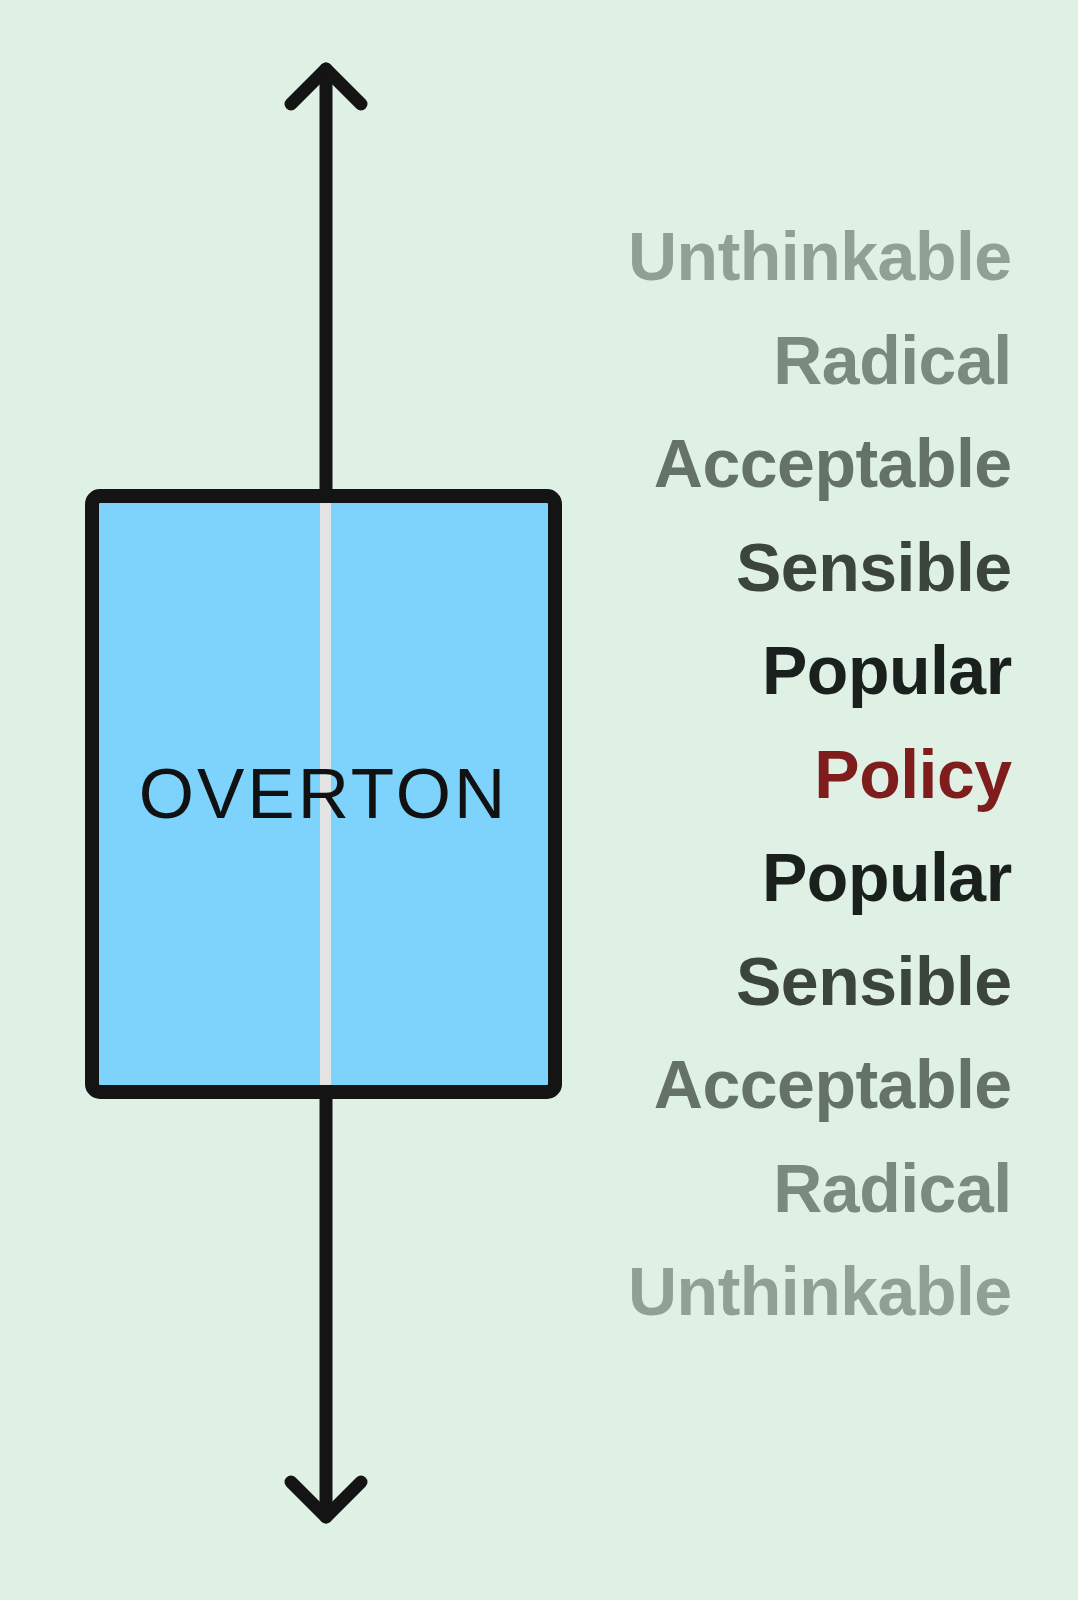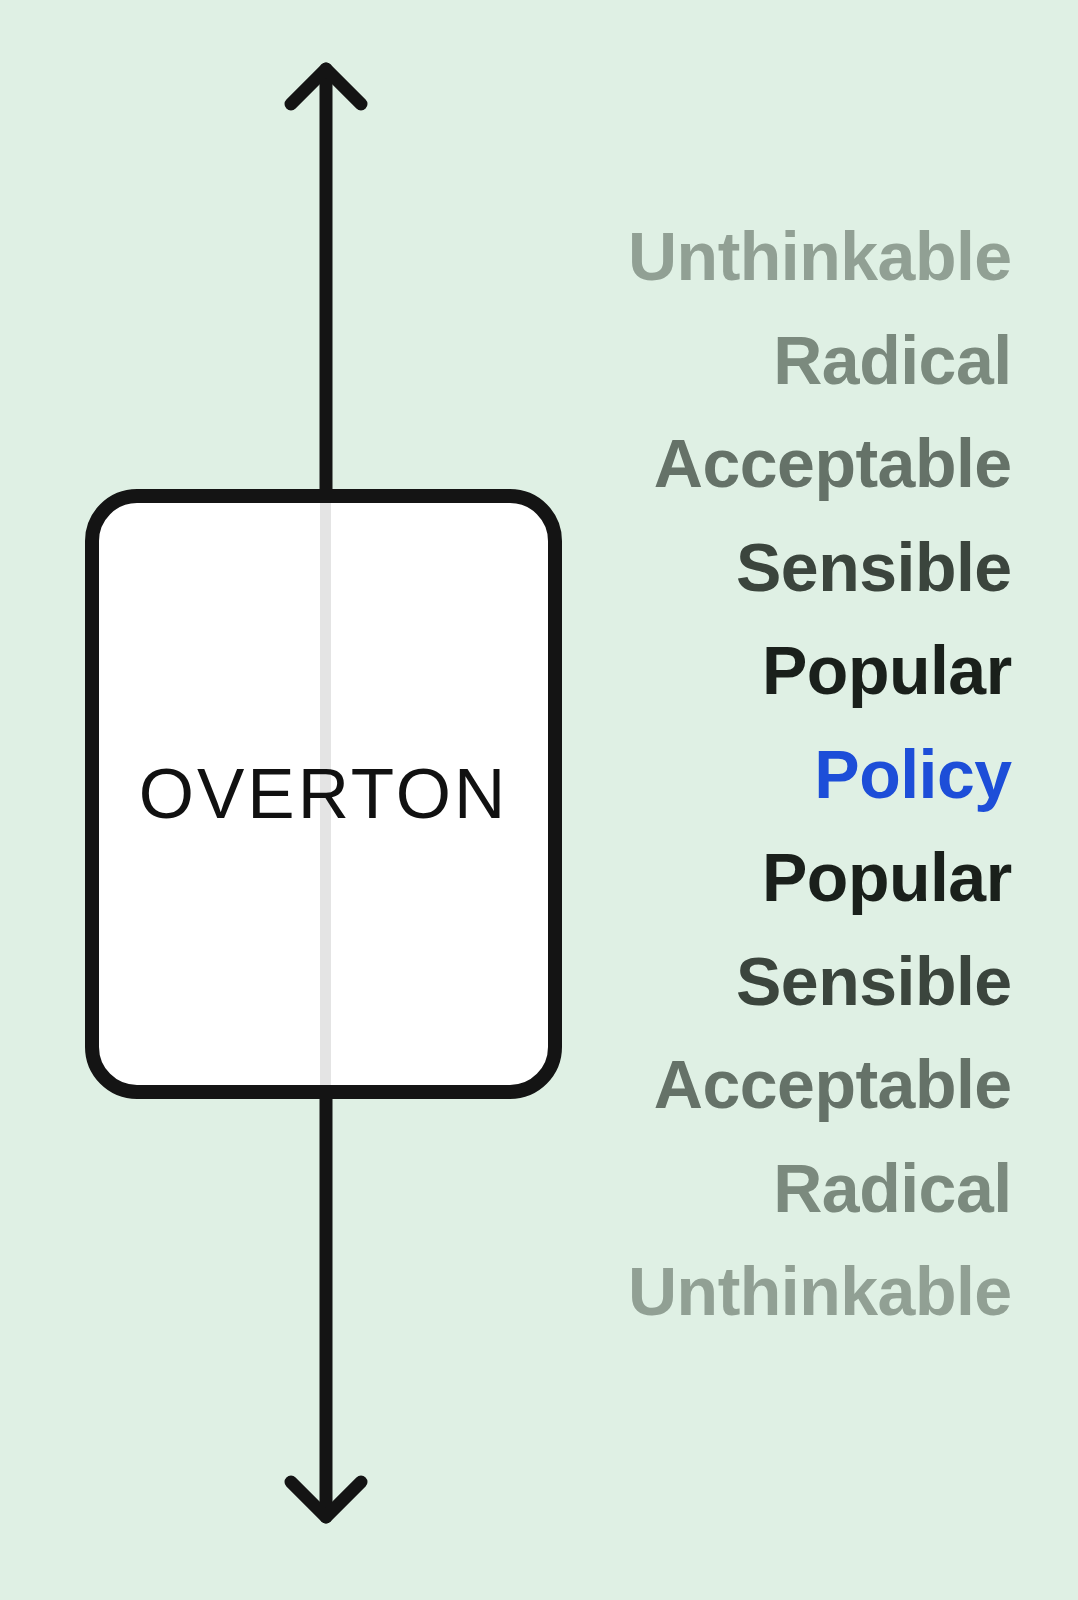--- a/index.html
+++ b/index.html
@@ -80,32 +80,32 @@
 <body>
 
 <div class="canvas" style="background-color: rgb(223, 240, 228);">
 
   <svg class="arrow-svg" viewBox="0 0 1078 1600" xmlns="http://www.w3.org/2000/svg">
     <line class="stroke" x1="326" y1="69" x2="326" y2="1517" style="stroke: rgb(20, 20, 20);"></line>
     <polyline class="stroke" points="291,104 326,69 361,104" style="stroke: rgb(20, 20, 20);"></polyline>
     <polyline class="stroke" points="291,1482 326,1517 361,1482" style="stroke: rgb(20, 20, 20);"></polyline>
   </svg>
 
-  <div class="window-box" style="background-color: #ffffff; border-color: rgb(20, 20, 20); color: rgb(17, 17, 17);">
+  <div class="window-box" style="background-color: #7dd3fc; border-color: rgb(20, 20, 20); color: rgb(17, 17, 17); border-radius: 15px;">
     <div class="window-seam" style="background-color: rgb(228, 228, 228);"></div>
     <div class="window-title-line">OVERTON</div>
   </div>
 
   <div class="scale-labels">
     <div class="scale-label" style="color: rgb(145, 160, 148);">Unthinkable</div>
     <div class="scale-label" style="color: rgb(123, 138, 126);">Radical</div>
     <div class="scale-label" style="color: rgb(101, 114, 104);">Acceptable</div>
     <div class="scale-label" style="color: rgb(59, 69, 61);">Sensible</div>
     <div class="scale-label" style="color: rgb(26, 32, 27);">Popular</div>
-    <div class="scale-label" style="color: #1d4ed8;">Policy</div>
+    <div class="scale-label" style="color: #7f1d1d;">Policy</div>
     <div class="scale-label" style="color: rgb(26, 32, 27);">Popular</div>
     <div class="scale-label" style="color: rgb(59, 69, 61);">Sensible</div>
     <div class="scale-label" style="color: rgb(101, 114, 104);">Acceptable</div>
     <div class="scale-label" style="color: rgb(123, 138, 126);">Radical</div>
     <div class="scale-label" style="color: rgb(145, 160, 148);">Unthinkable</div>
   </div>
 
 </div>
 
 </body></html>

